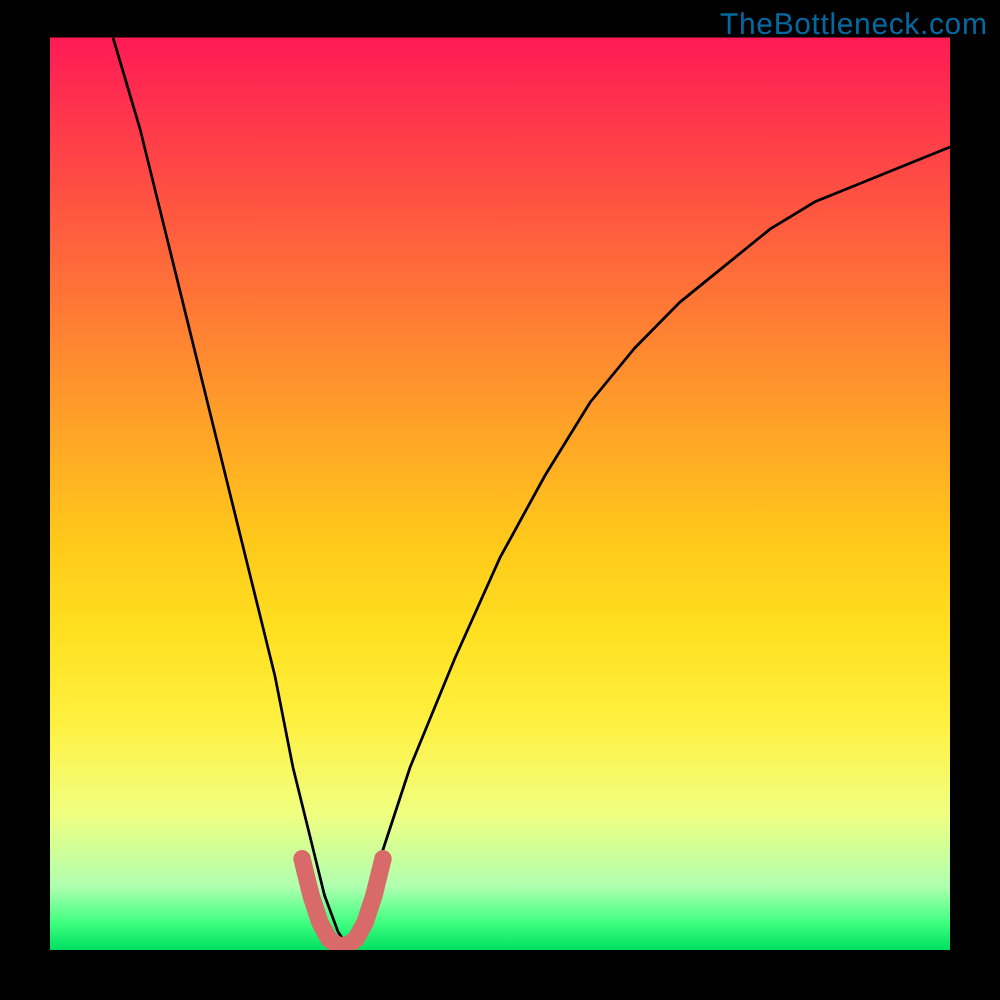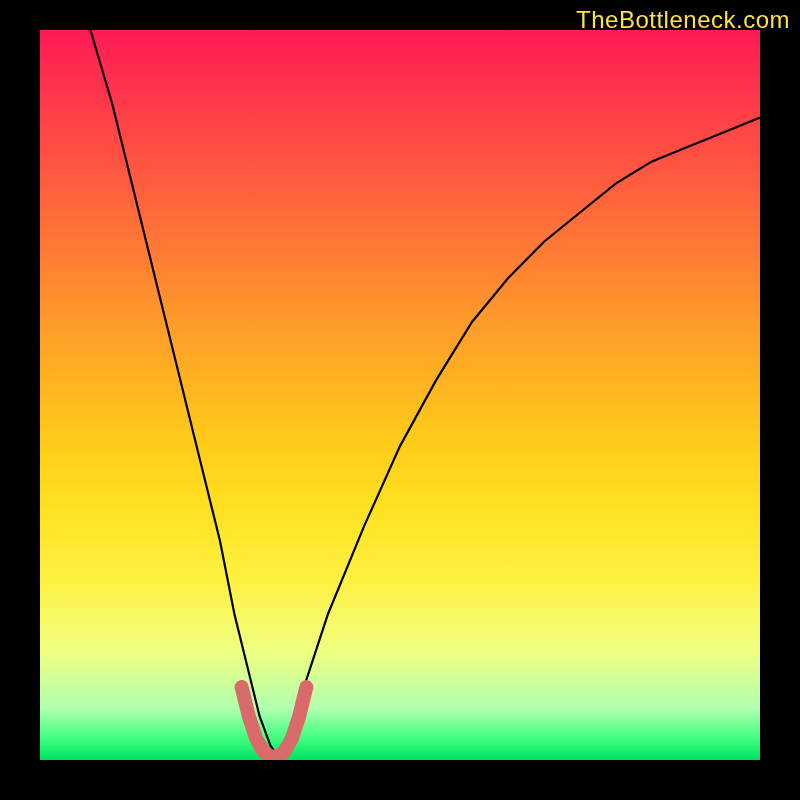--- a/index.html
+++ b/index.html
@@ -36,21 +36,21 @@
       #b0ffb0 93%,
       #40ff80 97%,
       #00e060 100%);
   }
   .watermark {
     position: absolute;
     top: 6px;
     right: 10px;
     font-family: Arial, Helvetica, sans-serif;
     font-size: 24px;
-    color: #fde047;
+    color: #0369a1;
     letter-spacing: 0.5px;
   }
   svg.curve {
     position: absolute;
     left: 0;
     top: 0;
     width: 720px;
     height: 730px;
   }
 </style>

